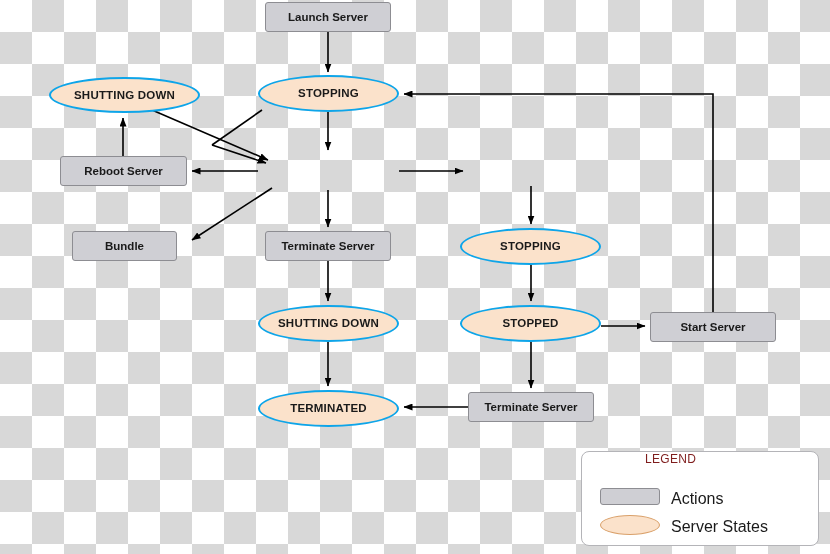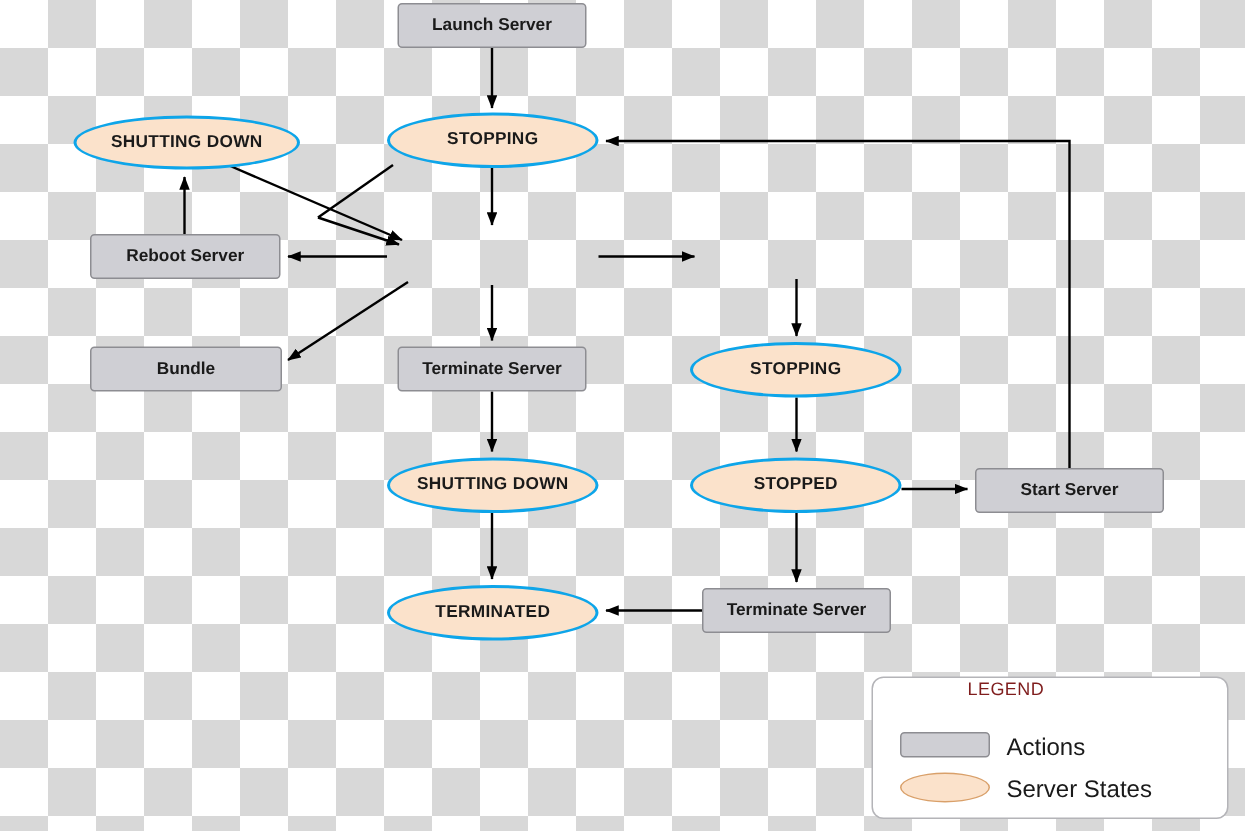--- a/index.html
+++ b/index.html
@@ -166,21 +166,21 @@
   <div class="node state" style="left:258px;top:75px;width:141px;height:37px;">
     <span>STOPPING</span>
   </div>
 
   <div class="node action" style="left:60px;top:156px;width:127px;height:30px;">
     <span>Reboot Server</span>
   </div>
 
 
 
-  <div class="node action" style="left:60px;top:231px;width:128px;height:30px;">
+  <div class="node action" style="left:72px;top:231px;width:105px;height:30px;">
     <span>Bundle</span>
   </div>
 
   <div class="node action" style="left:265px;top:231px;width:126px;height:30px;">
     <span>Terminate Server</span>
   </div>
 
   <div class="node state" style="left:460px;top:228px;width:141px;height:37px;">
     <span>STOPPING</span>
   </div>

